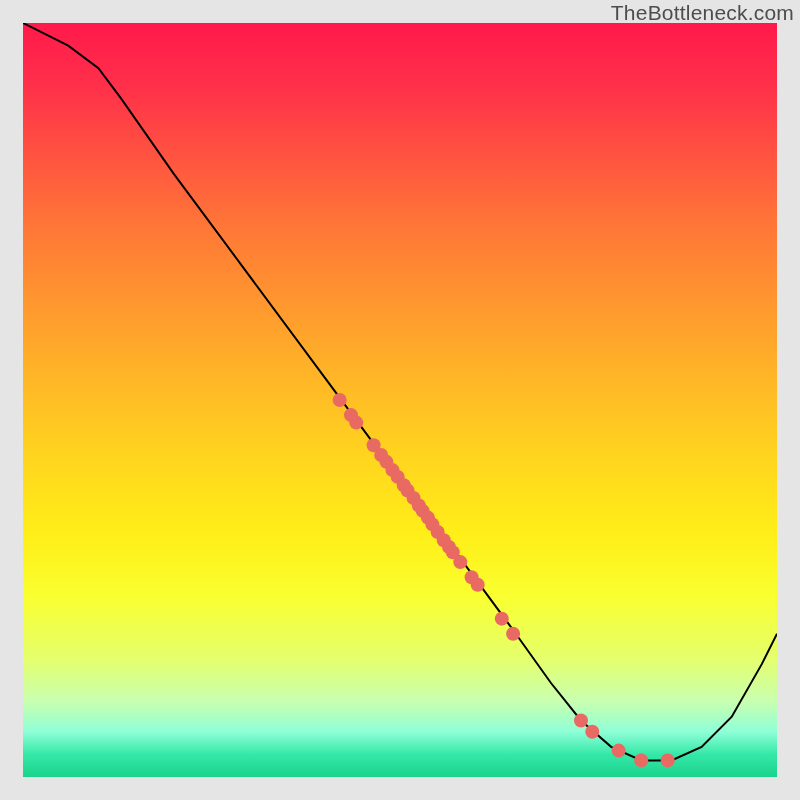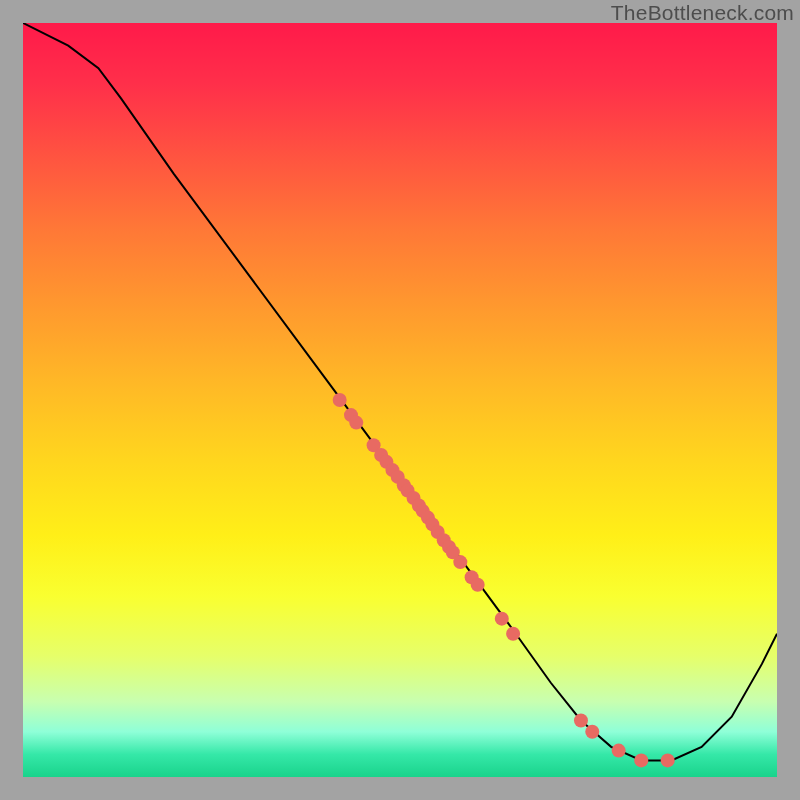--- a/index.html
+++ b/index.html
@@ -7,21 +7,21 @@
     padding: 0;
     width: 800px;
     height: 800px;
     overflow: hidden;
     font-family: Arial, Helvetica, sans-serif;
   }
   .chart-container {
     position: relative;
     width: 800px;
     height: 800px;
-    background: #a3a3a3;
+    background: #e5e5e5;
   }
   .plot-area {
     position: absolute;
     left: 23px;
     top: 23px;
     width: 754px;
     height: 754px;
     box-sizing: border-box;
   }
   .gradient-bg {

